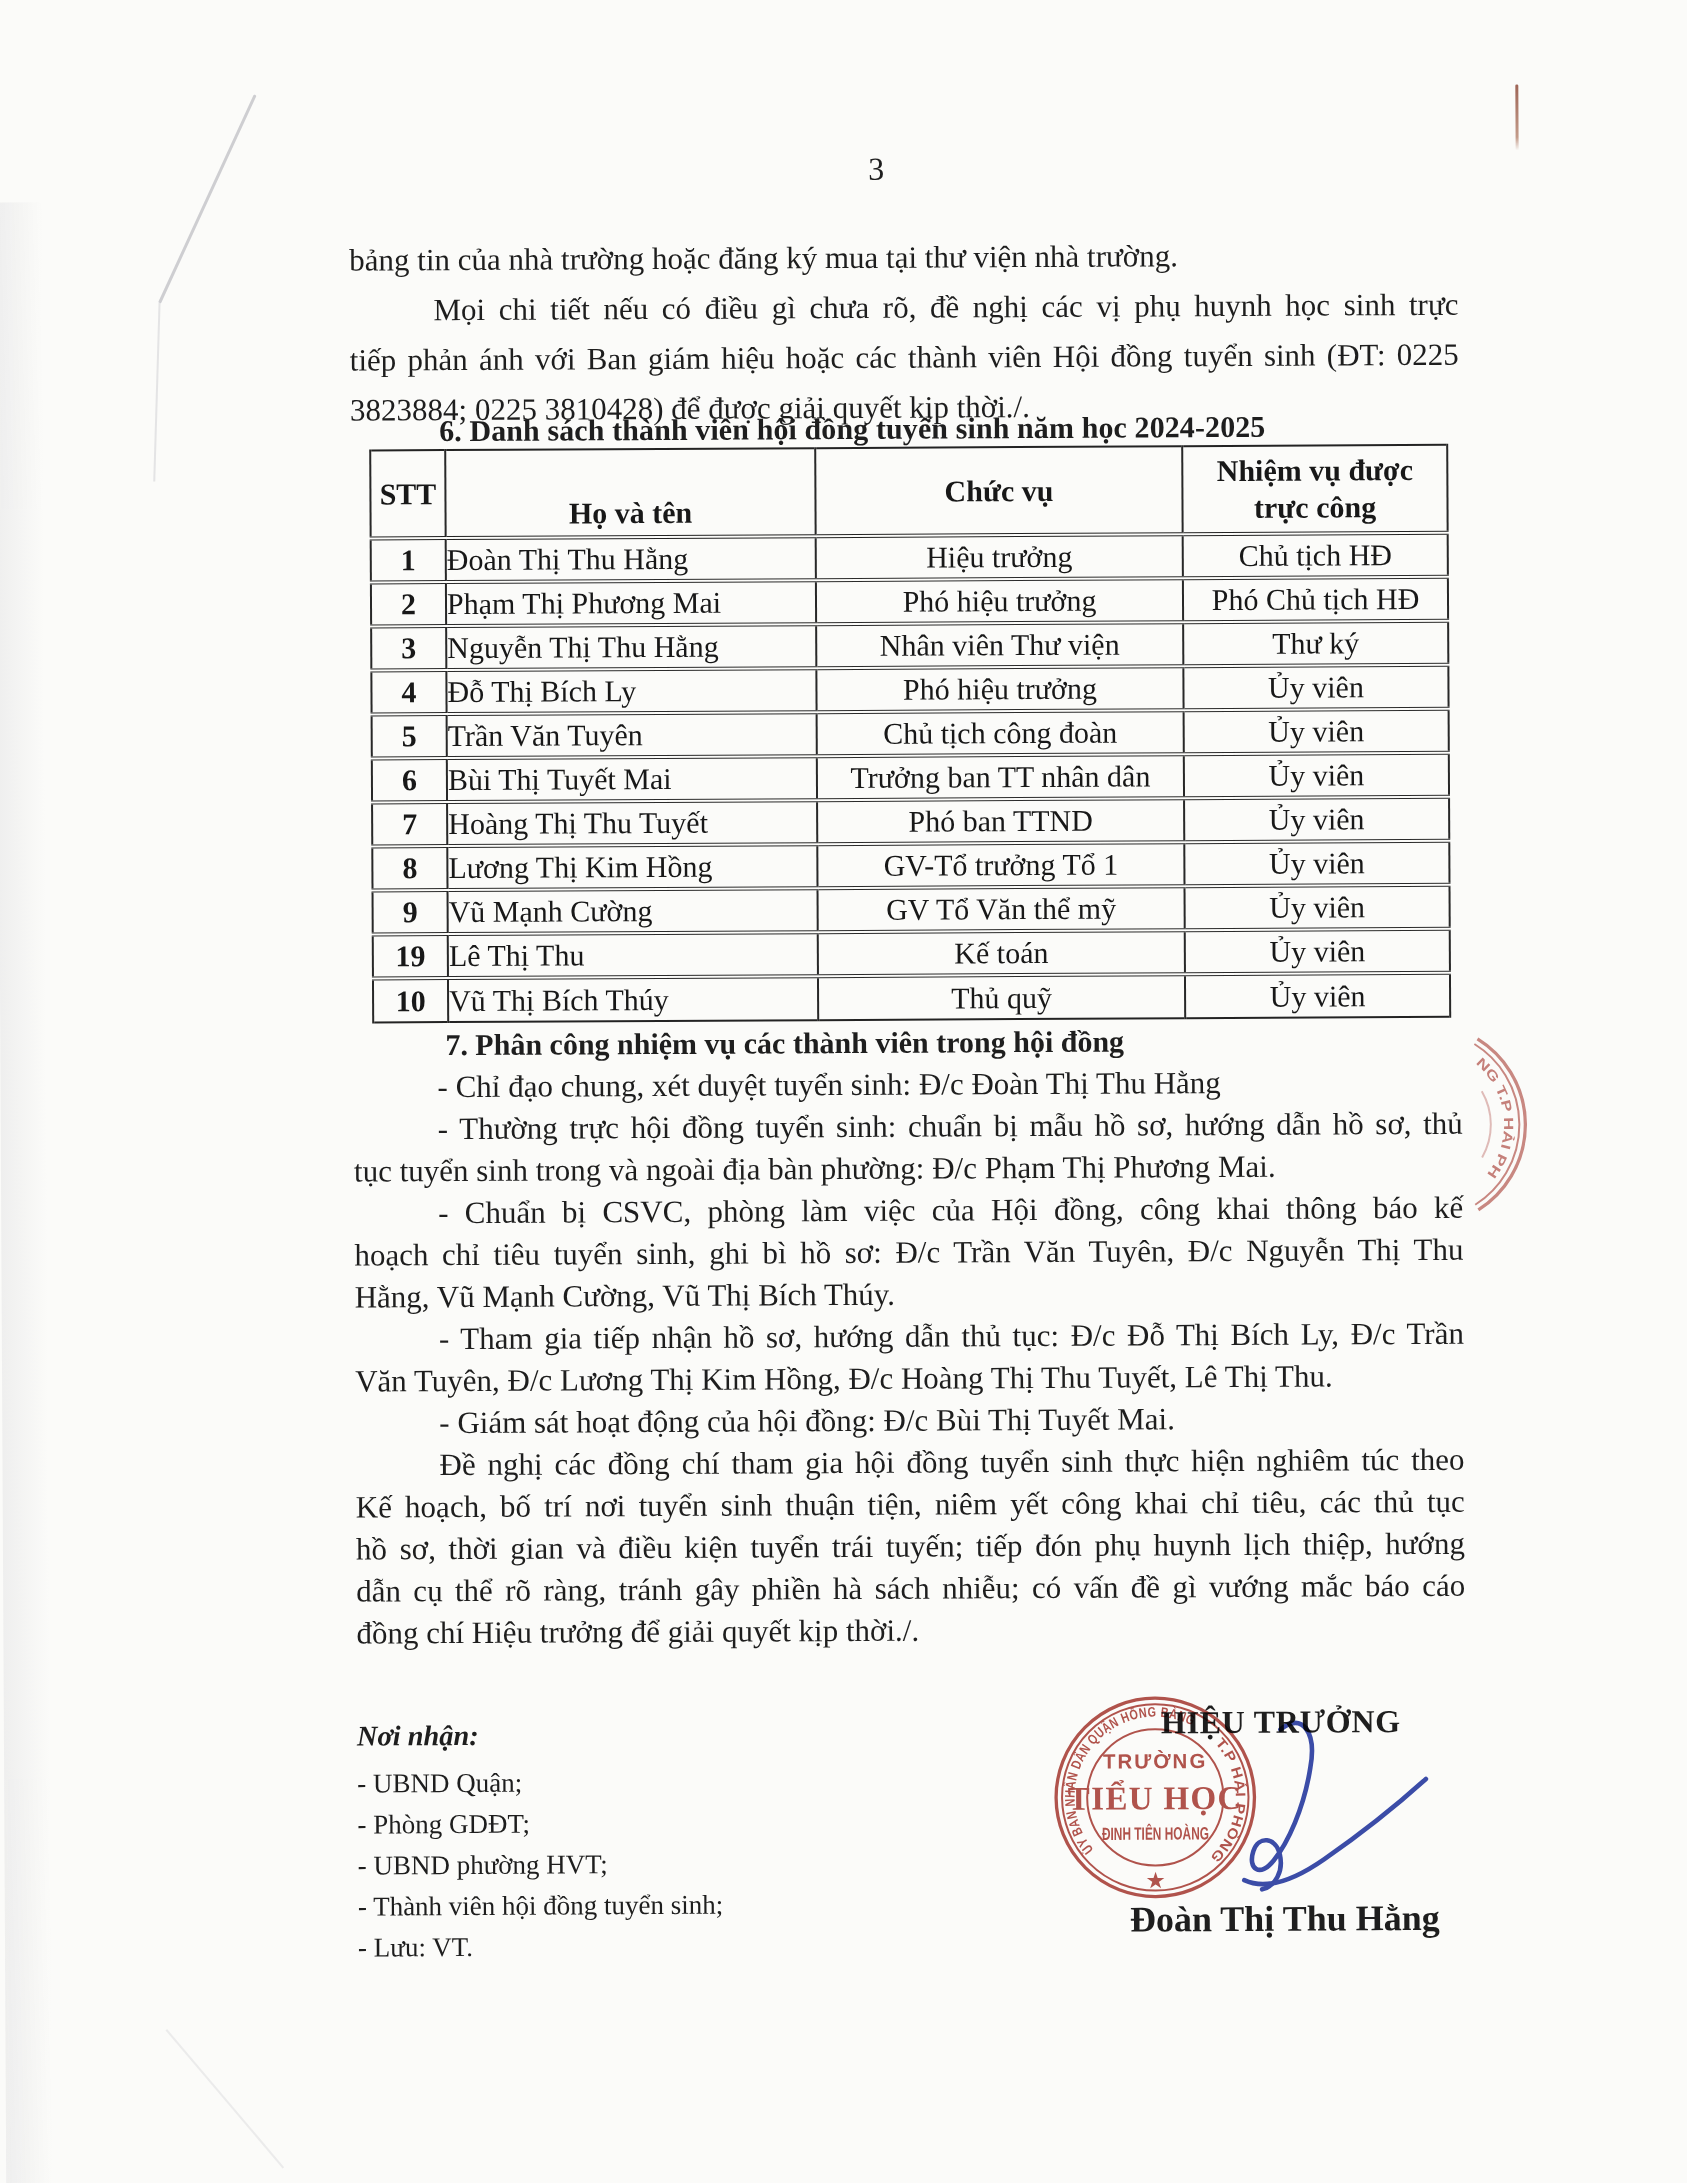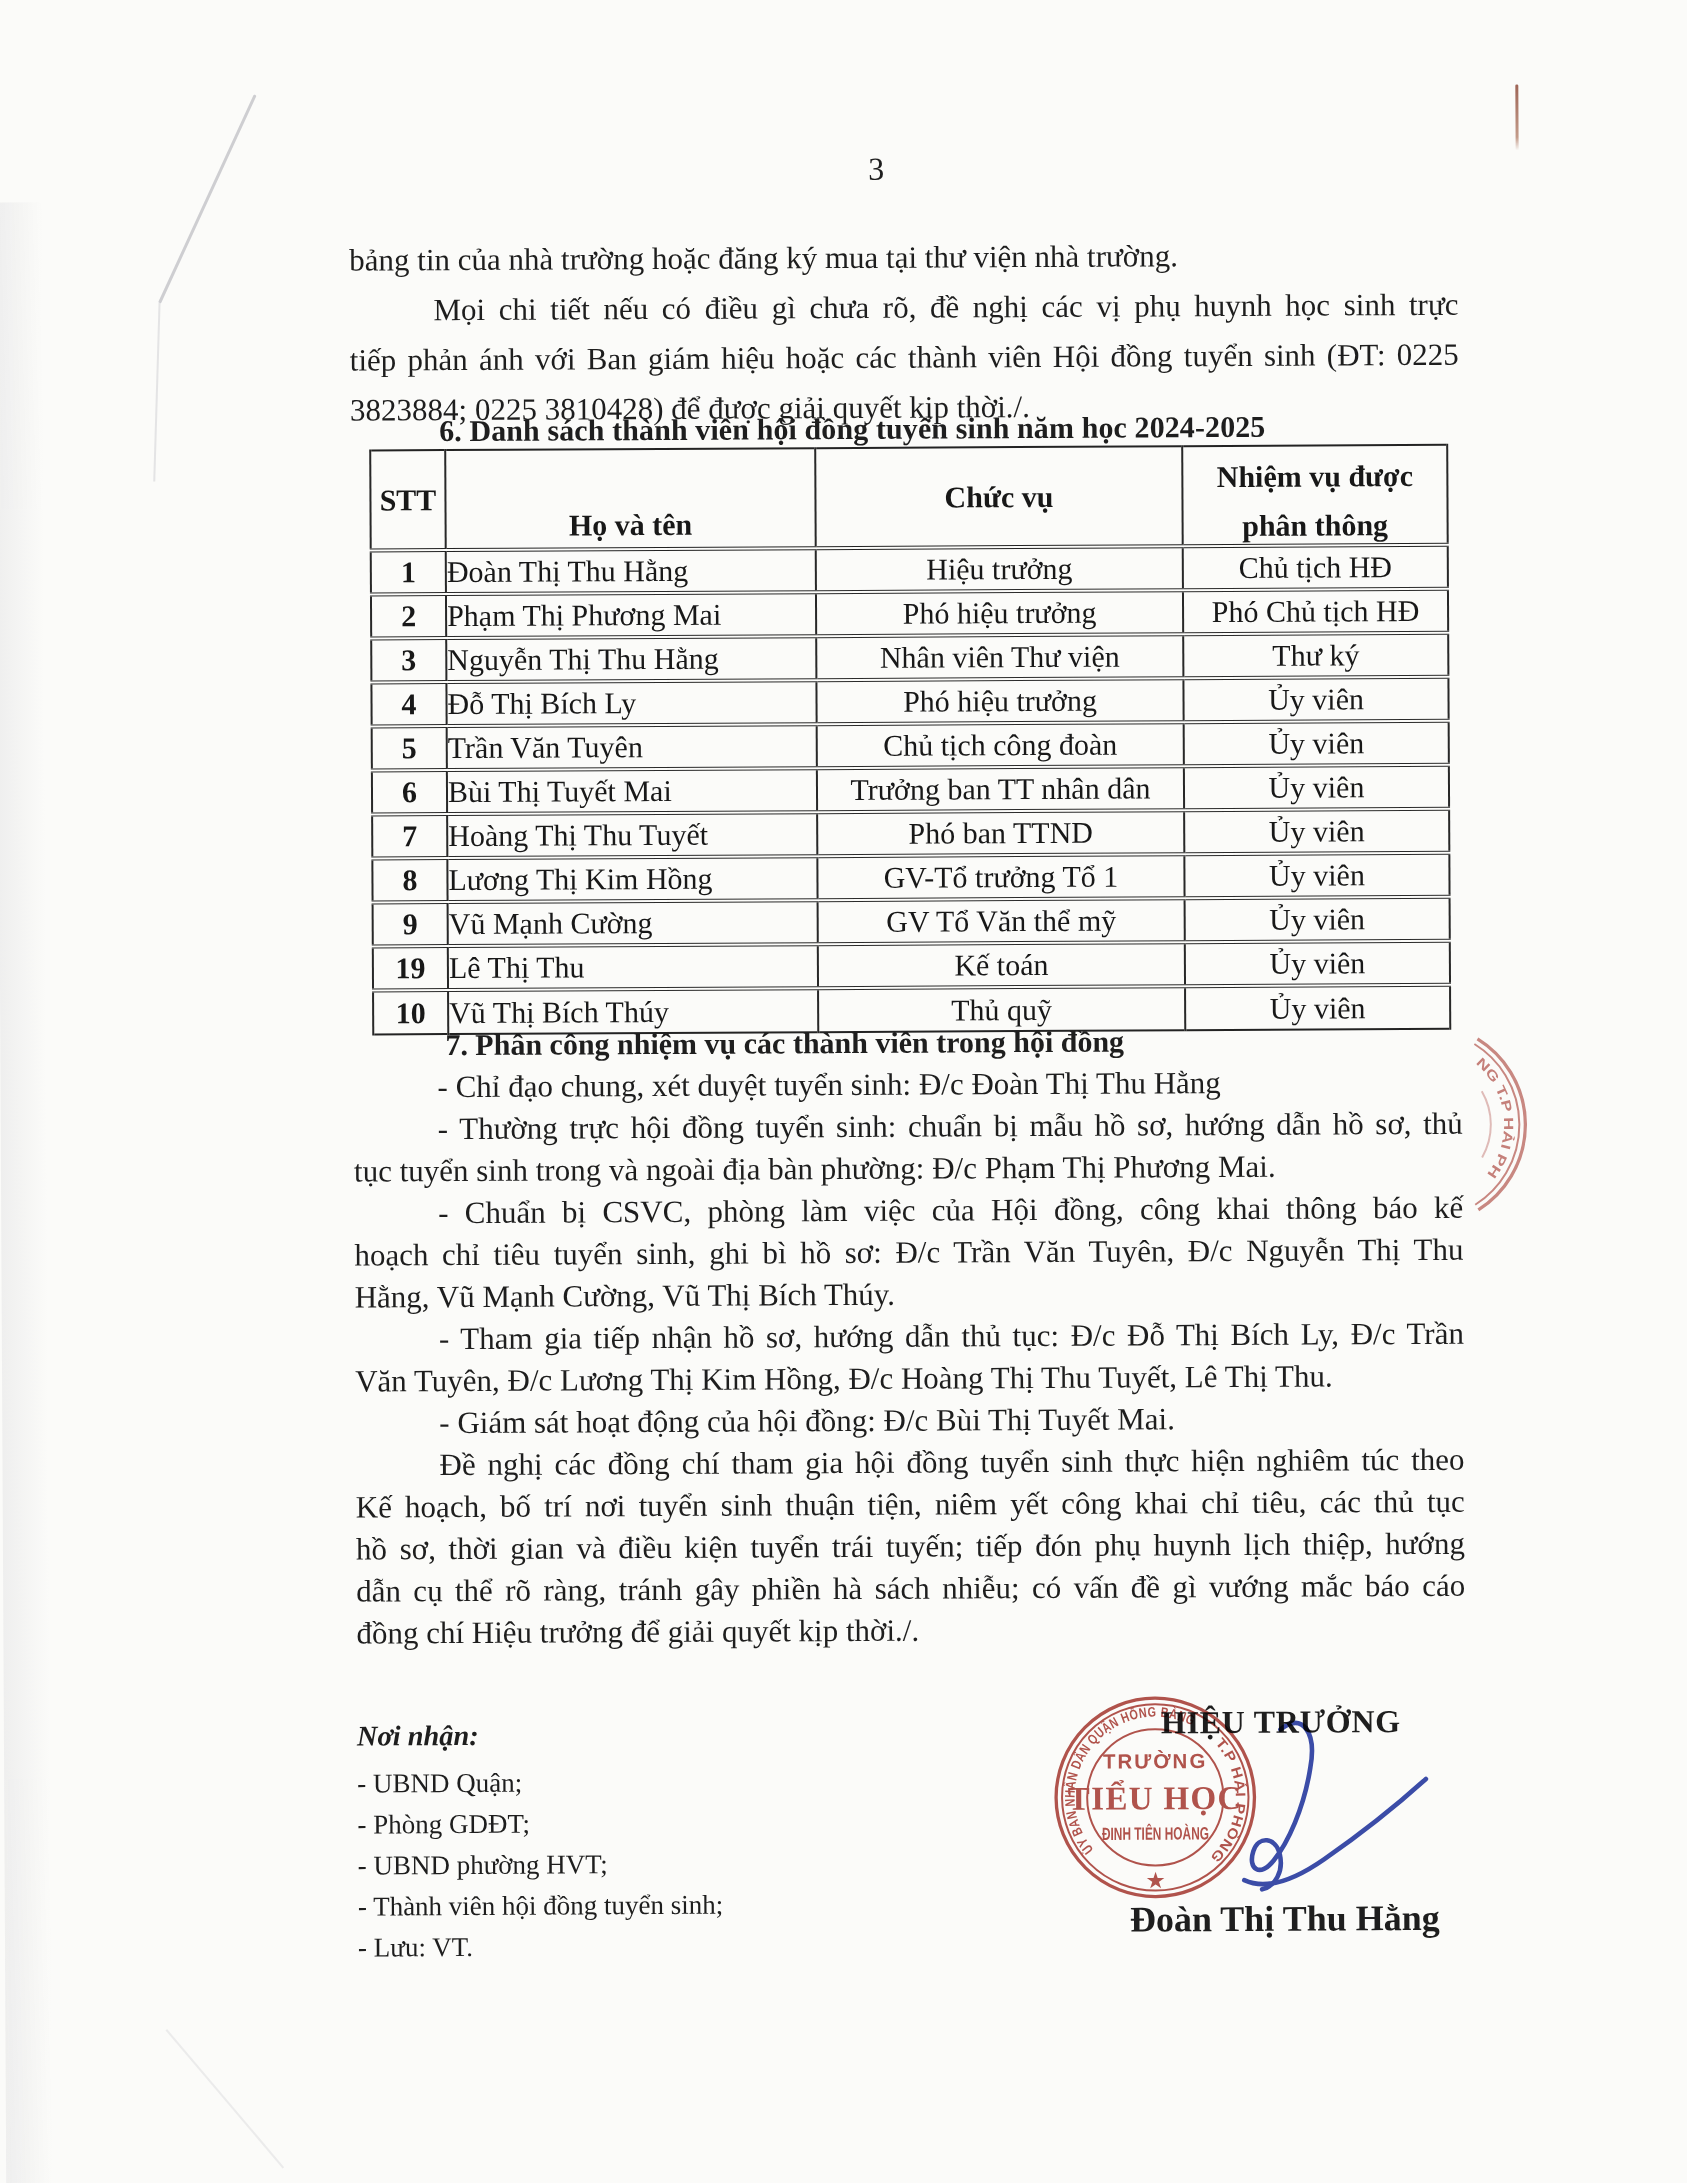--- a/index.html
+++ b/index.html
@@ -42,21 +42,21 @@
   #members-table thead tr{height:88px;}
   #members-table thead th{border-bottom:4.6px double #232323;font-weight:bold;vertical-align:middle;text-align:center;}
   #members-table thead th.th-name{vertical-align:bottom;padding-bottom:5.3px;}
   #members-table tbody tr{height:44px;}
   #members-table tbody td{border-bottom:4px double #2b2b2b;vertical-align:middle;line-height:1.05;}
   #members-table tbody tr:last-child td{border-bottom:none;}
   td.stt{text-align:center;font-weight:bold;}
   td.name{text-align:left;padding-left:17px;}
   td.pos{text-align:center;}
   td.duty{text-align:center;}
-  .duty-head{line-height:1.22;margin-top:12px;}
+  .duty-head{line-height:1.22;}
   
   #noi-nhan{left:353px;top:1718px;}
   #noi-nhan-title{font-size:28.4px;font-weight:bold;font-style:italic;}
   .nn-item{font-size:27px;line-height:41px;white-space:nowrap;}
   #noi-nhan-list{margin-top:10.6px;}
   #sig-block{left:1125px;top:1706px;width:304px;text-align:center;}
   #sig-title{font-size:32px;font-weight:bold;letter-spacing:0.7px;white-space:nowrap;}
   #sig-name{font-size:36px;font-weight:bold;margin-top:157px;white-space:nowrap;}
   
   #stamp{left:1032px;top:1680px;mix-blend-mode:multiply;opacity:.9;}
@@ -99,21 +99,21 @@
         <col class="c-pos">
         <col class="c-duty">
     </colgroup>
     <thead>
       <tr>
         <th>STT</th>
         <th class="th-name">Họ và tên</th>
         <th>Chức vụ</th>
         <th>
           <div class="duty-head">Nhiệm vụ được</div>
-          <div class="duty-head">phân thông</div>
+          <div class="duty-head">trực công</div>
         </th>
       </tr>
     </thead>
     <tbody>
       <tr>
         <td class="stt">1</td>
         <td class="name">Đoàn Thị Thu Hằng</td>
         <td class="pos">Hiệu trưởng</td>
         <td class="duty">Chủ tịch HĐ</td>
       </tr>

